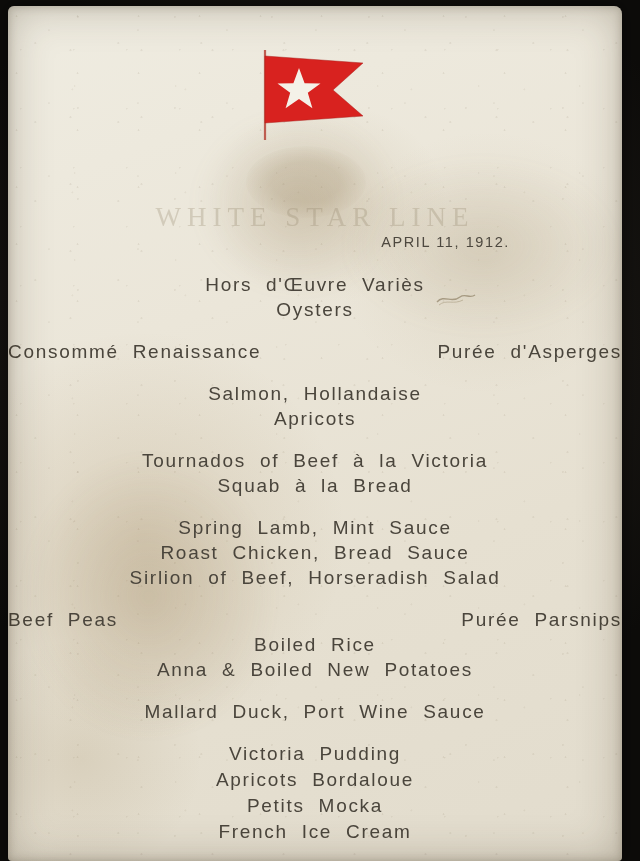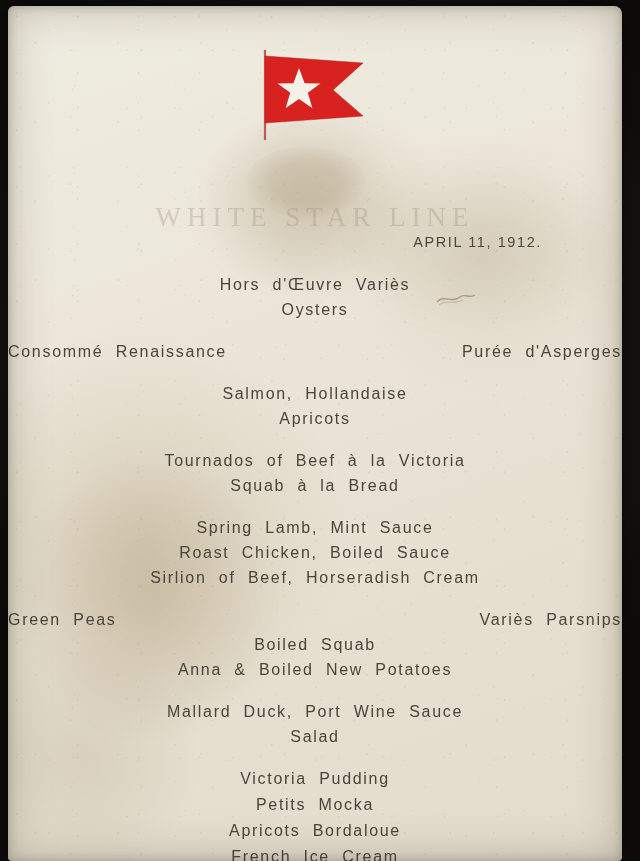--- a/index.html
+++ b/index.html
@@ -136,31 +136,31 @@
   .menu {
     position: absolute;
     left: 0; right: 0;
     top: 228px;
     text-align: center;
     color: #4a453c;
     font-family: "Liberation Sans", sans-serif;
   }
   .date {
     text-align: right;
-    padding-right: 80px;
+    padding-right: 112px;
     font-size: 14.5px;
     letter-spacing: 1.6px;
     color: #4d483f;
     margin-bottom: 22px;
   }
   .block {
     margin-bottom: 17px;
   }
   .line {
-    font-size: 16px;
+    font-size: 19px;
     letter-spacing: 1.7px;
     line-height: 25px;
     color: #4a453c;
     white-space: pre;
   }
   .line.two-col {
     display: flex;
     justify-content: space-between;
     gap: 46px;
   }
@@ -236,41 +236,40 @@
         <div class="line">Apricots</div>
       </div>
 
       <div class="block">
         <div class="line">Tournados  of  Beef  à  la  Victoria</div>
         <div class="line">Squab  à  la  Bread</div>
       </div>
 
       <div class="block">
         <div class="line">Spring  Lamb,  Mint  Sauce</div>
-        <div class="line">Roast  Chicken,  Boiled  Sauce</div>
-        <div class="line">Sirlion  of  Beef,  Horseradish  Cream</div>
+        <div class="line">Roast  Chicken,  Bread  Sauce</div>
+        <div class="line">Sirlion  of  Beef,  Horseradish  Salad</div>
       </div>
 
       <div class="block">
         <div class="line two-col">
-          <span>Green  Peas</span>
-          <span>Variès  Parsnips</span>
+          <span>Beef  Peas</span>
+          <span>Purée  Parsnips</span>
         </div>
-        <div class="line">Boiled  Squab</div>
+        <div class="line">Boiled  Rice</div>
         <div class="line">Anna  &amp;  Boiled  New  Potatoes</div>
       </div>
 
       <div class="block">
         <div class="line">Mallard  Duck,  Port  Wine  Sauce</div>
-        <div class="line">Salad</div>
       </div>
 
       <div class="block dessert">
         <div class="line">Victoria  Pudding</div>
+        <div class="line">Apricots  Bordaloue</div>
         <div class="line">Petits  Mocka</div>
-        <div class="line">Apricots  Bordaloue</div>
         <div class="line">French  Ice  Cream</div>
       </div>
     </div>
 
     <div class="edge-shade"></div>
   </div>
 </div>
 
 </body></html>

